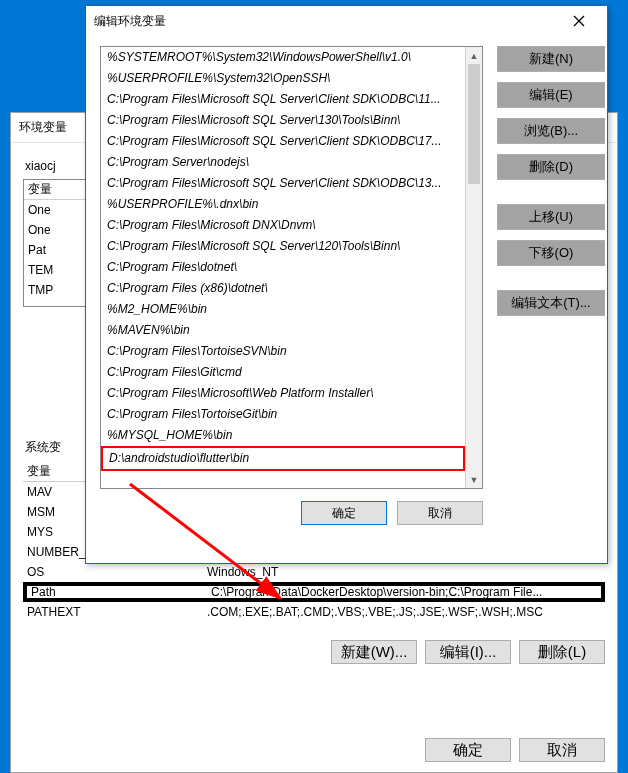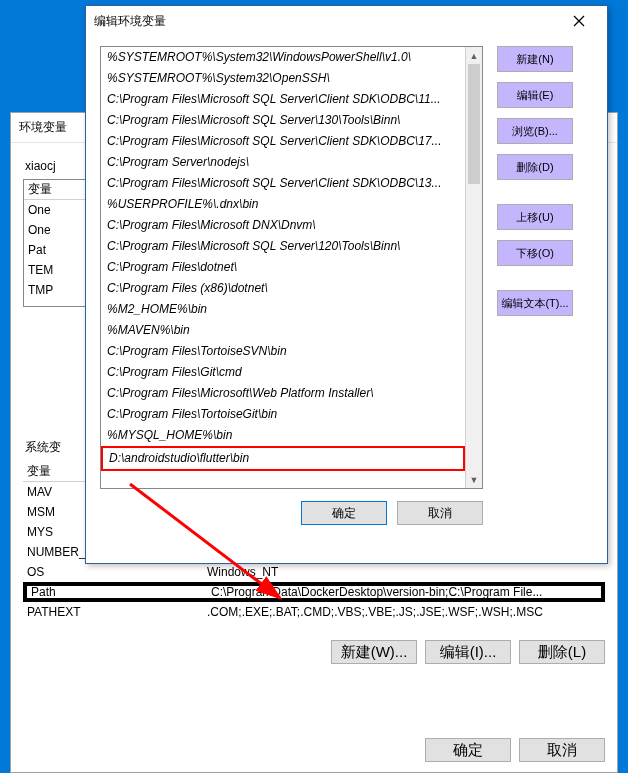--- a/index.html
+++ b/index.html
@@ -175,25 +175,25 @@
   color: #606060;
 }
 .fg-scrollbar .arrow.top { top: 0; }
 .fg-scrollbar .arrow.bot { bottom: 0; }
 .fg-sidebuttons {
   width: 96px;
   display: flex;
   flex-direction: column;
 }
 .fg-sidebuttons button {
-  width: 76px;
+  width: 108px;
   height: 26px;
   border: 1px solid #adadad;
-  background: #c4b5fd;
-  font-size: 11px;
+  background: #a3a3a3;
+  font-size: 13px;
   cursor: pointer;
 }
 .gap-sm { margin-bottom: 10px; }
 .gap-lg { margin-bottom: 24px; }
 .fg-okcancel {
   display: flex;
   justify-content: flex-end;
   gap: 10px;
   margin-top: 12px;
 }
@@ -331,21 +331,21 @@
           <line x1="1" y1="1" x2="11" y2="11"></line>
           <line x1="11" y1="1" x2="1" y2="11"></line>
         </svg>
     </span>
   </div>
   <div class="fg-body">
     <div class="fg-listwrap">
       <div class="fg-list">
         <div class="fg-list-inner" id="fg-list-inner">
             <div class="fg-list-item">%SYSTEMROOT%\System32\WindowsPowerShell\v1.0\</div>
-            <div class="fg-list-item">%SYSTEMROOT%\System32\OpenSSH\</div>
+            <div class="fg-list-item">%USERPROFILE%\System32\OpenSSH\</div>
             <div class="fg-list-item">C:\Program Files\Microsoft SQL Server\Client SDK\ODBC\11...</div>
             <div class="fg-list-item">C:\Program Files\Microsoft SQL Server\130\Tools\Binn\</div>
             <div class="fg-list-item">C:\Program Files\Microsoft SQL Server\Client SDK\ODBC\17...</div>
             <div class="fg-list-item">C:\Program Server\nodejs\</div>
             <div class="fg-list-item">C:\Program Files\Microsoft SQL Server\Client SDK\ODBC\13...</div>
             <div class="fg-list-item">%USERPROFILE%\.dnx\bin</div>
             <div class="fg-list-item">C:\Program Files\Microsoft DNX\Dnvm\</div>
             <div class="fg-list-item">C:\Program Files\Microsoft SQL Server\120\Tools\Binn\</div>
             <div class="fg-list-item">C:\Program Files\dotnet\</div>
             <div class="fg-list-item">C:\Program Files (x86)\dotnet\</div>

